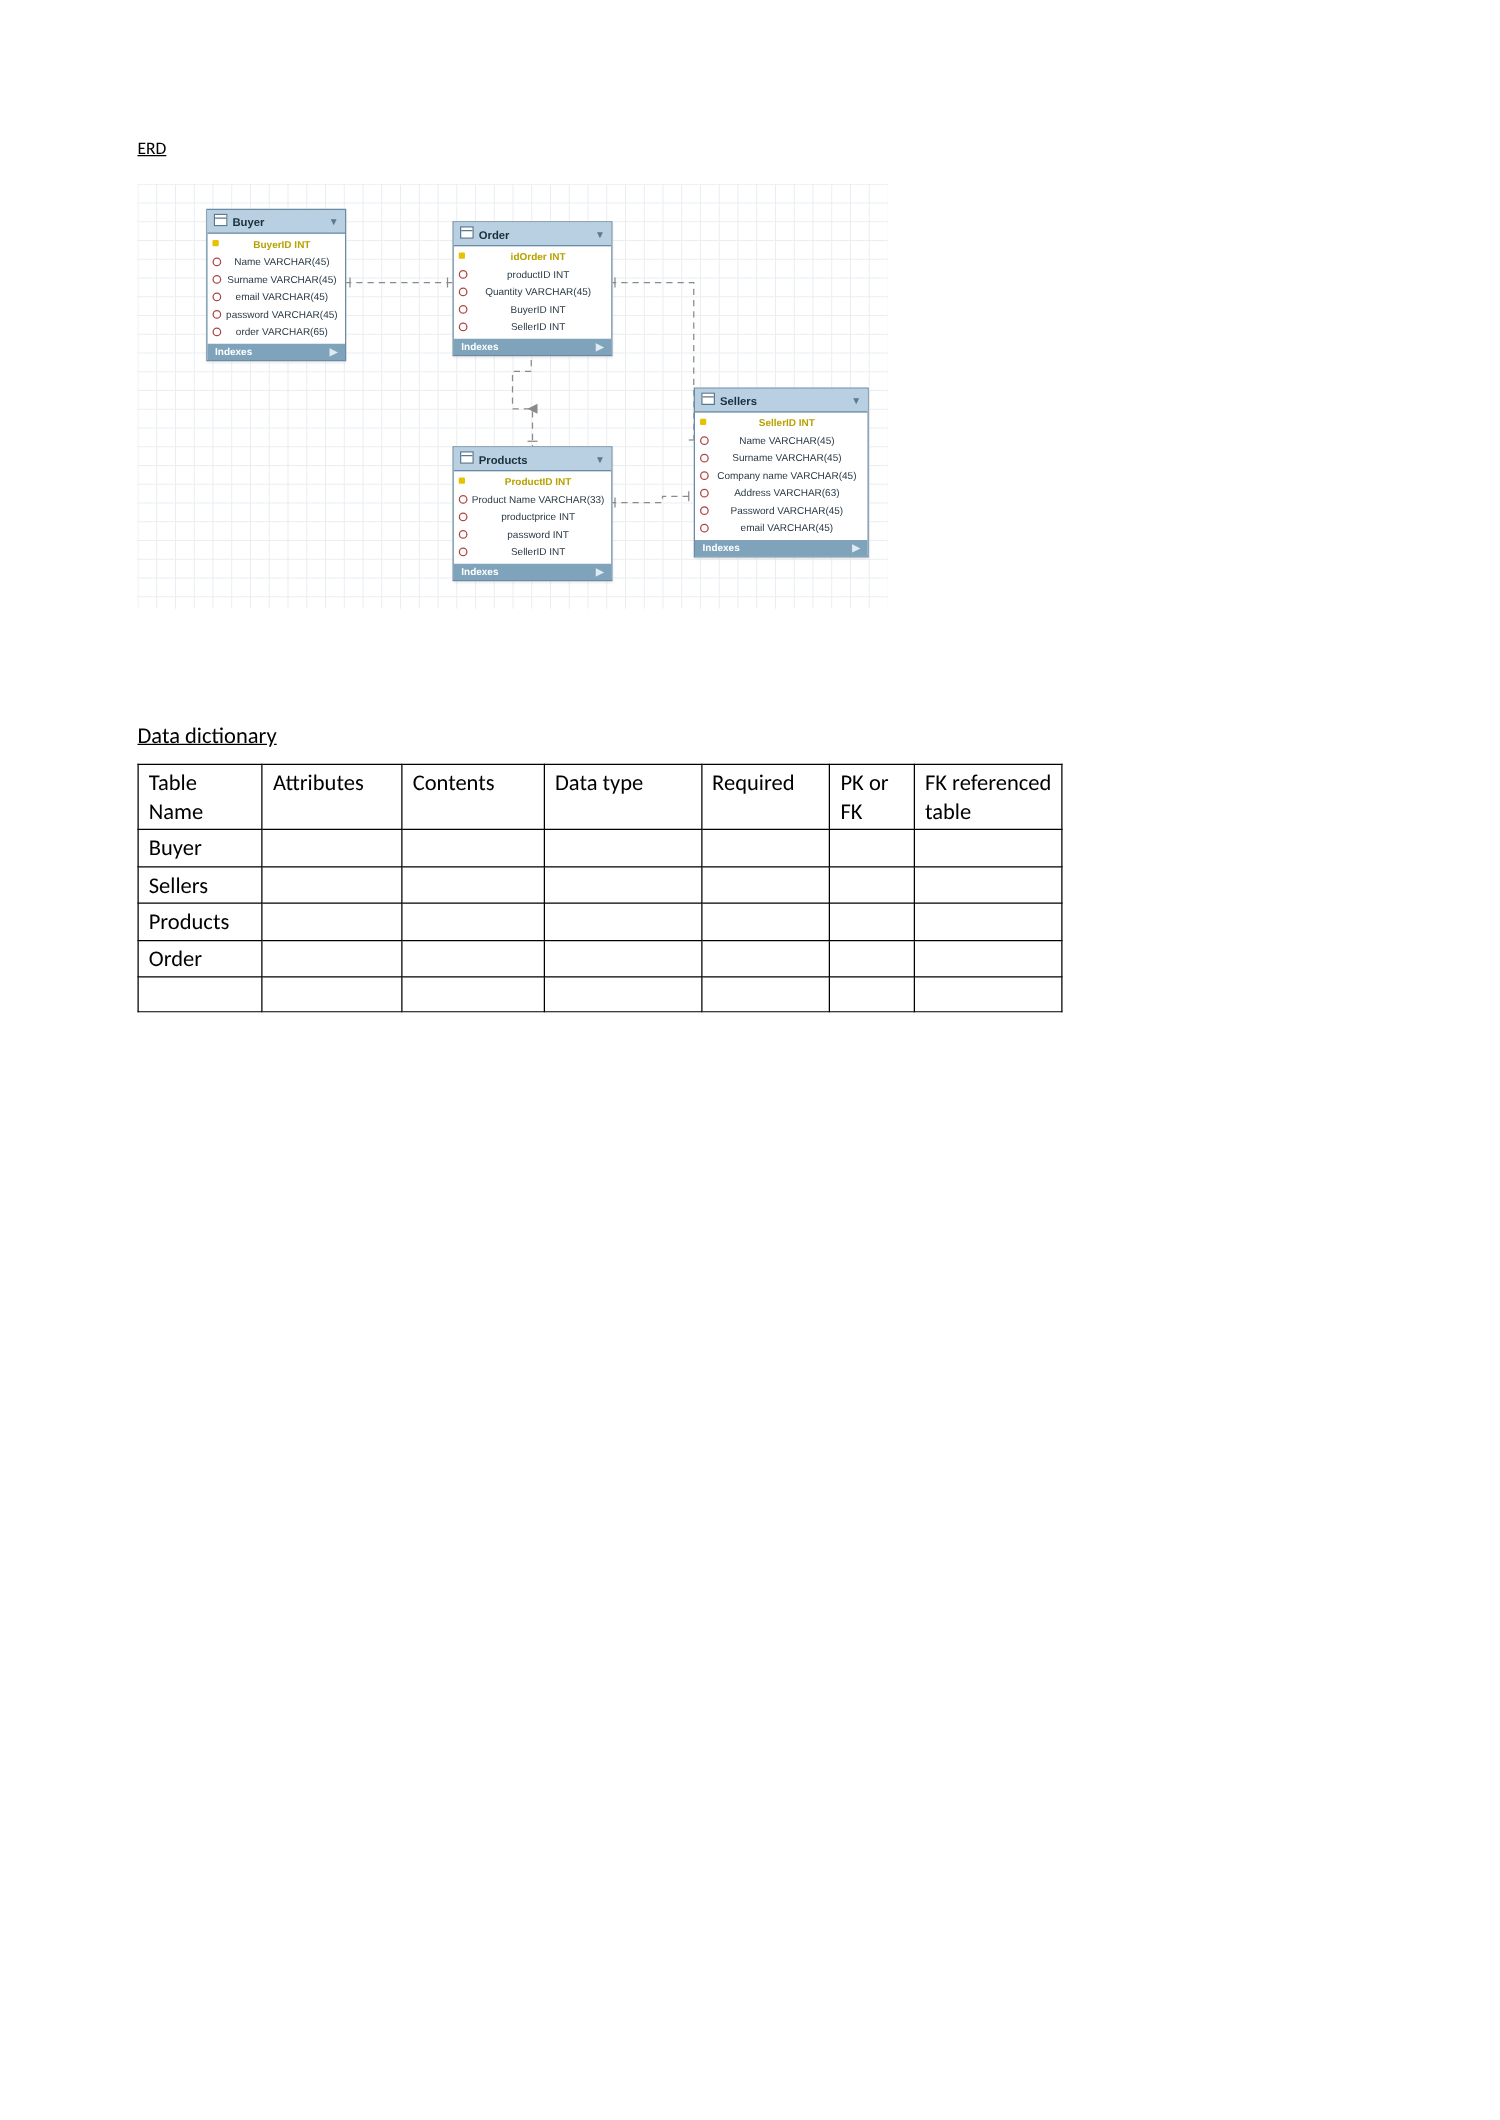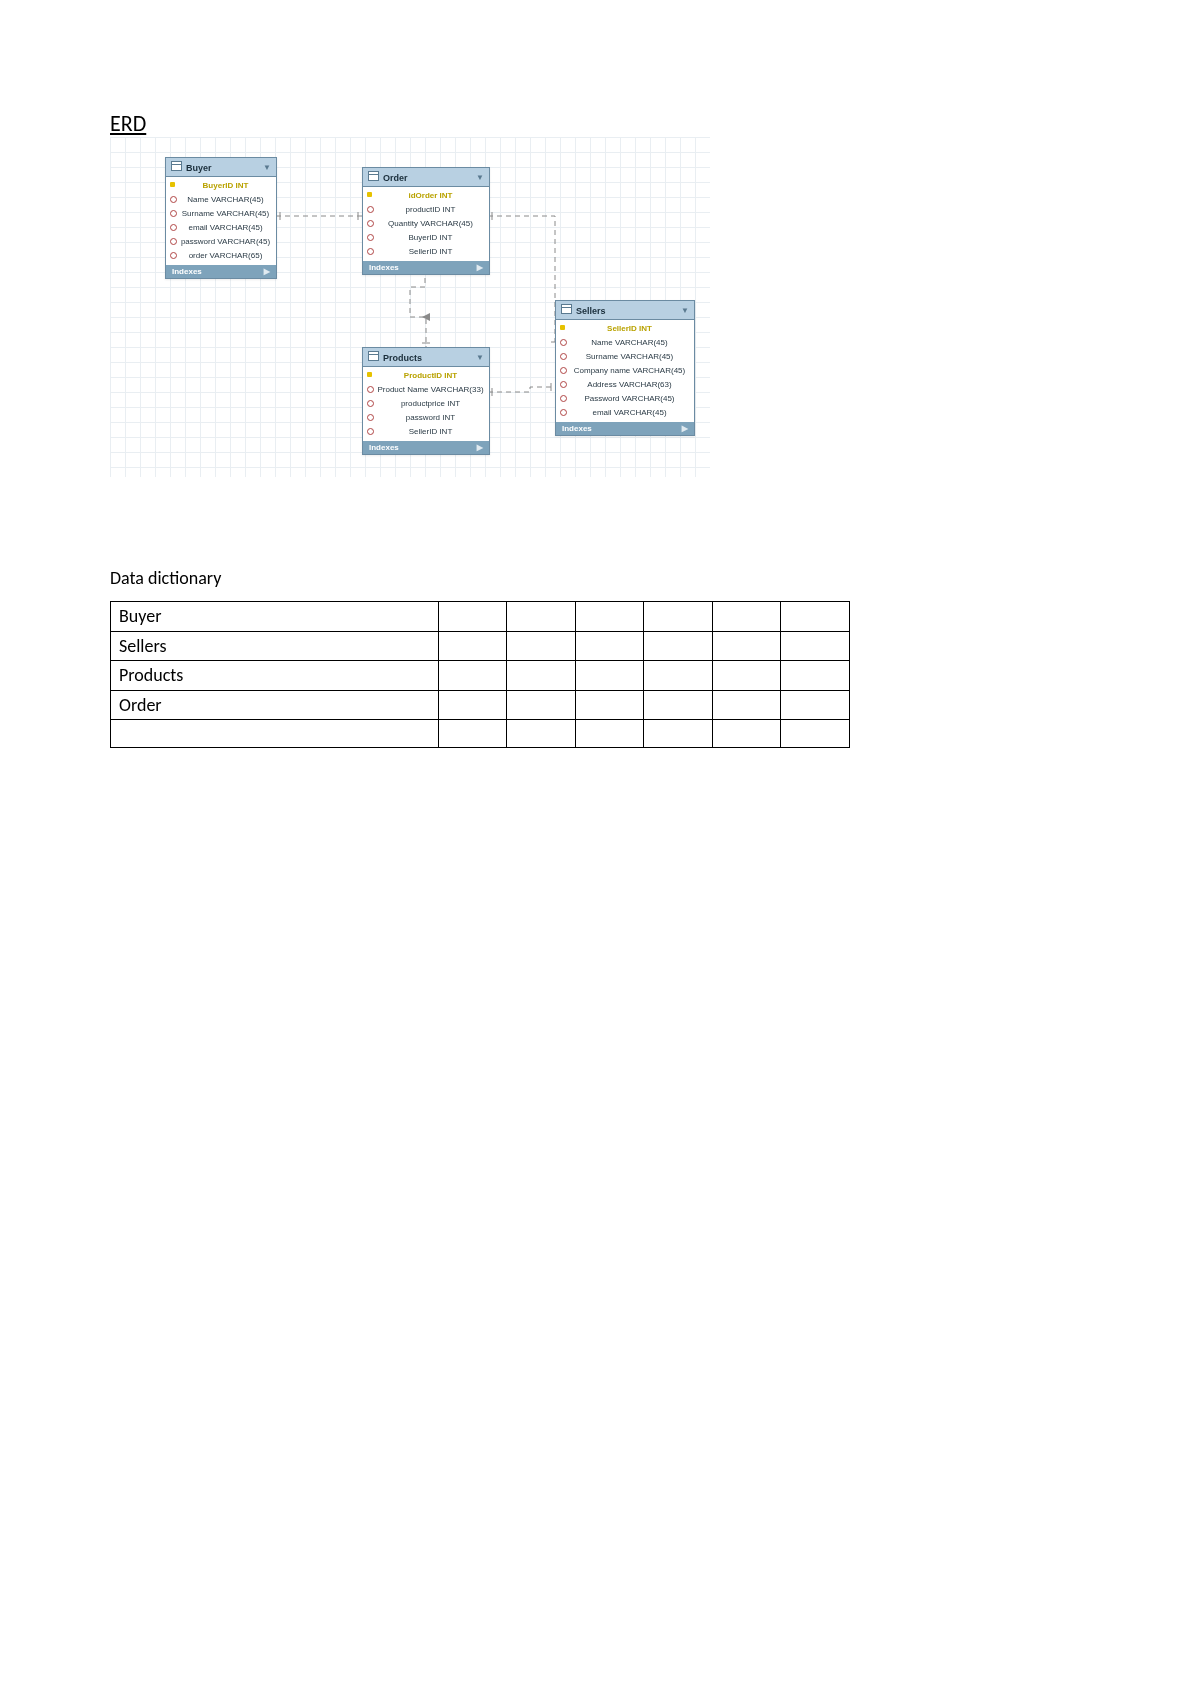--- a/index.html
+++ b/index.html
@@ -6,22 +6,23 @@
       font-family: Calibri, Arial, sans-serif;
       background: #fff;
       margin: 0;
       padding: 0;
       width: 1200px;
     }
     .page {
       padding: 110px 110px 0 110px;
     }
     .heading {
-      font-size: 22px;
+      font-size: 14px;
       text-decoration: underline;
+      margin-bottom: 20px;
     }
     .diagram-area {
       position: relative;
       width: 600px;
       height: 340px;
       background-image:
         linear-gradient(#e9eef2 1px, transparent 1px),
         linear-gradient(90deg, #e9eef2 1px, transparent 1px);
       background-size: 15px 15px;
       margin-bottom: 90px;
@@ -93,20 +94,21 @@
     .e-products { left:252px; top:210px; width:126px;}
     .e-sellers { left:445px; top:163px; width:138px;}
 
     svg.connectors {
       position:absolute; left:0; top:0; width:600px; height:340px;
       pointer-events:none;
     }
 
     .dict-heading {
       font-size: 18px;
+      text-decoration: underline;
       margin-bottom: 12px;
       margin-top: 33px;
     }
     .dict-table {
       border-collapse: collapse;
       font-size: 18px;
       width: 740px;
     }
     .dict-table th, .dict-table td {
       border: 1px solid #000;
@@ -221,20 +223,29 @@
           <span>Indexes</span>
           <span class="arrow">▶</span>
         </div>
     </div>
   </div>
 
   <div class="dict-heading">Data dictionary</div>
 
   <table class="dict-table">
     <tbody>
+        <tr>
+      <th style="width:90px">Table Name</th>
+      <th style="width:104px">Attributes</th>
+      <th style="width:110px">Contents</th>
+      <th style="width:140px">Data type</th>
+      <th style="width:94px">Required</th>
+      <th style="width:64px">PK or FK</th>
+      <th style="width:110px">FK referenced table</th>
+    </tr>
     <tr>
       <td>Buyer</td>
           <td></td>
           <td></td>
           <td></td>
           <td></td>
           <td></td>
           <td></td>
     </tr>
     <tr>

